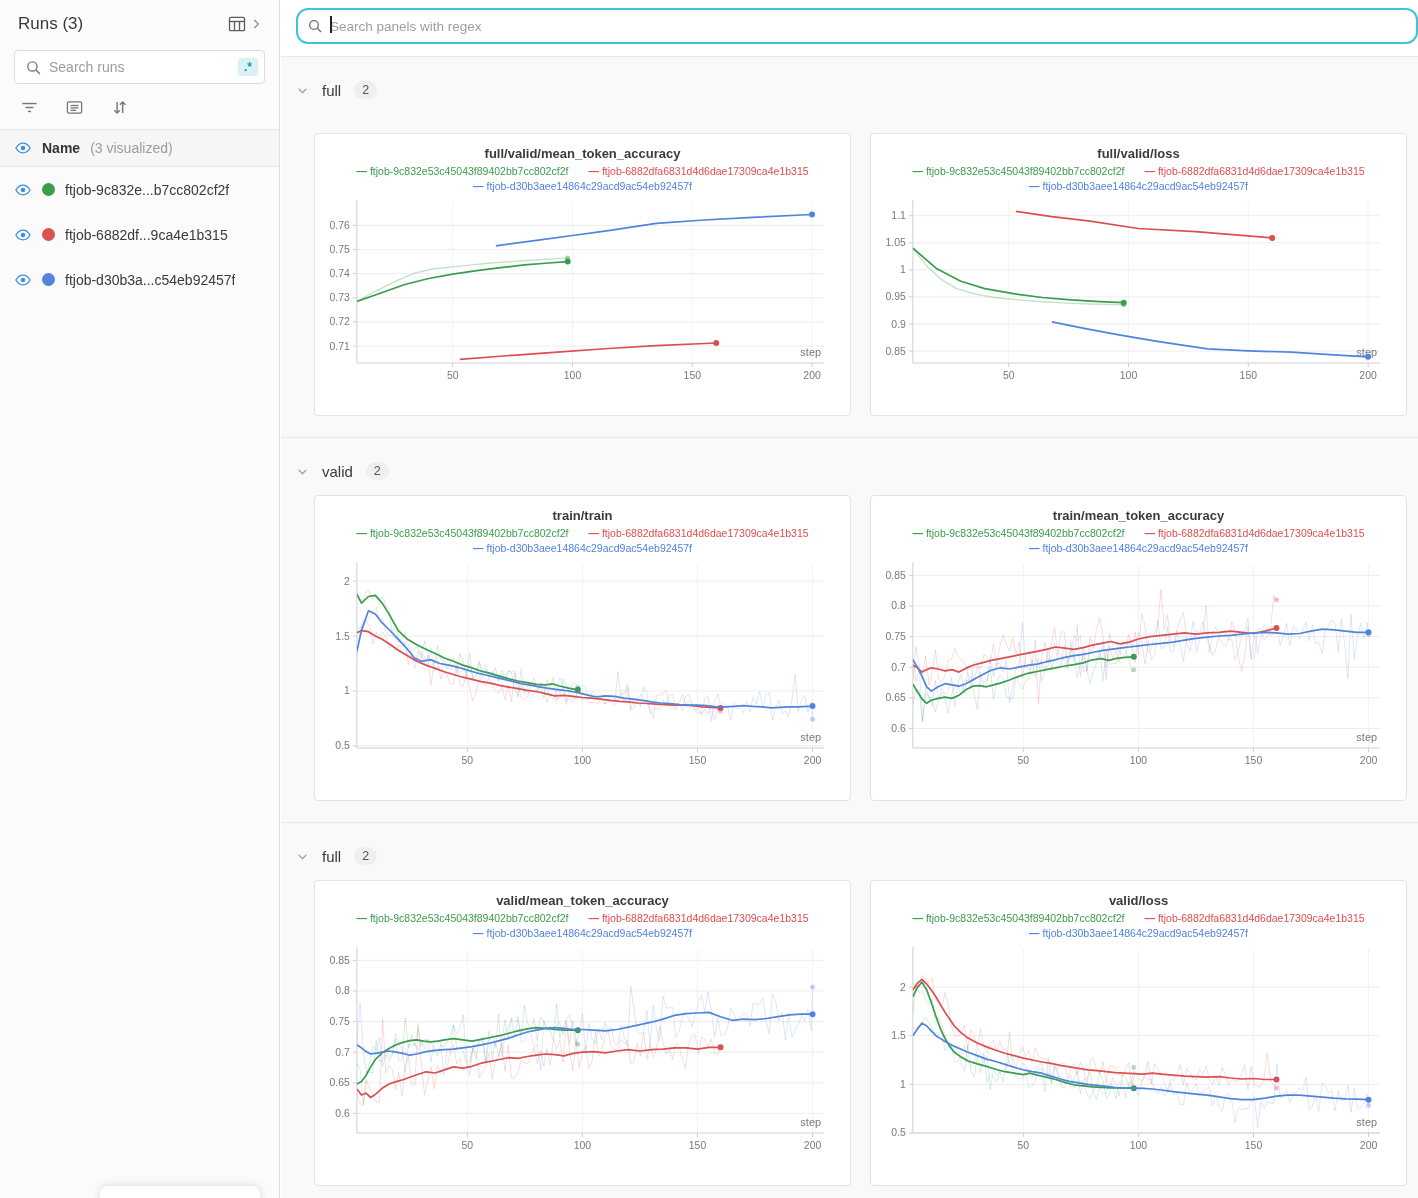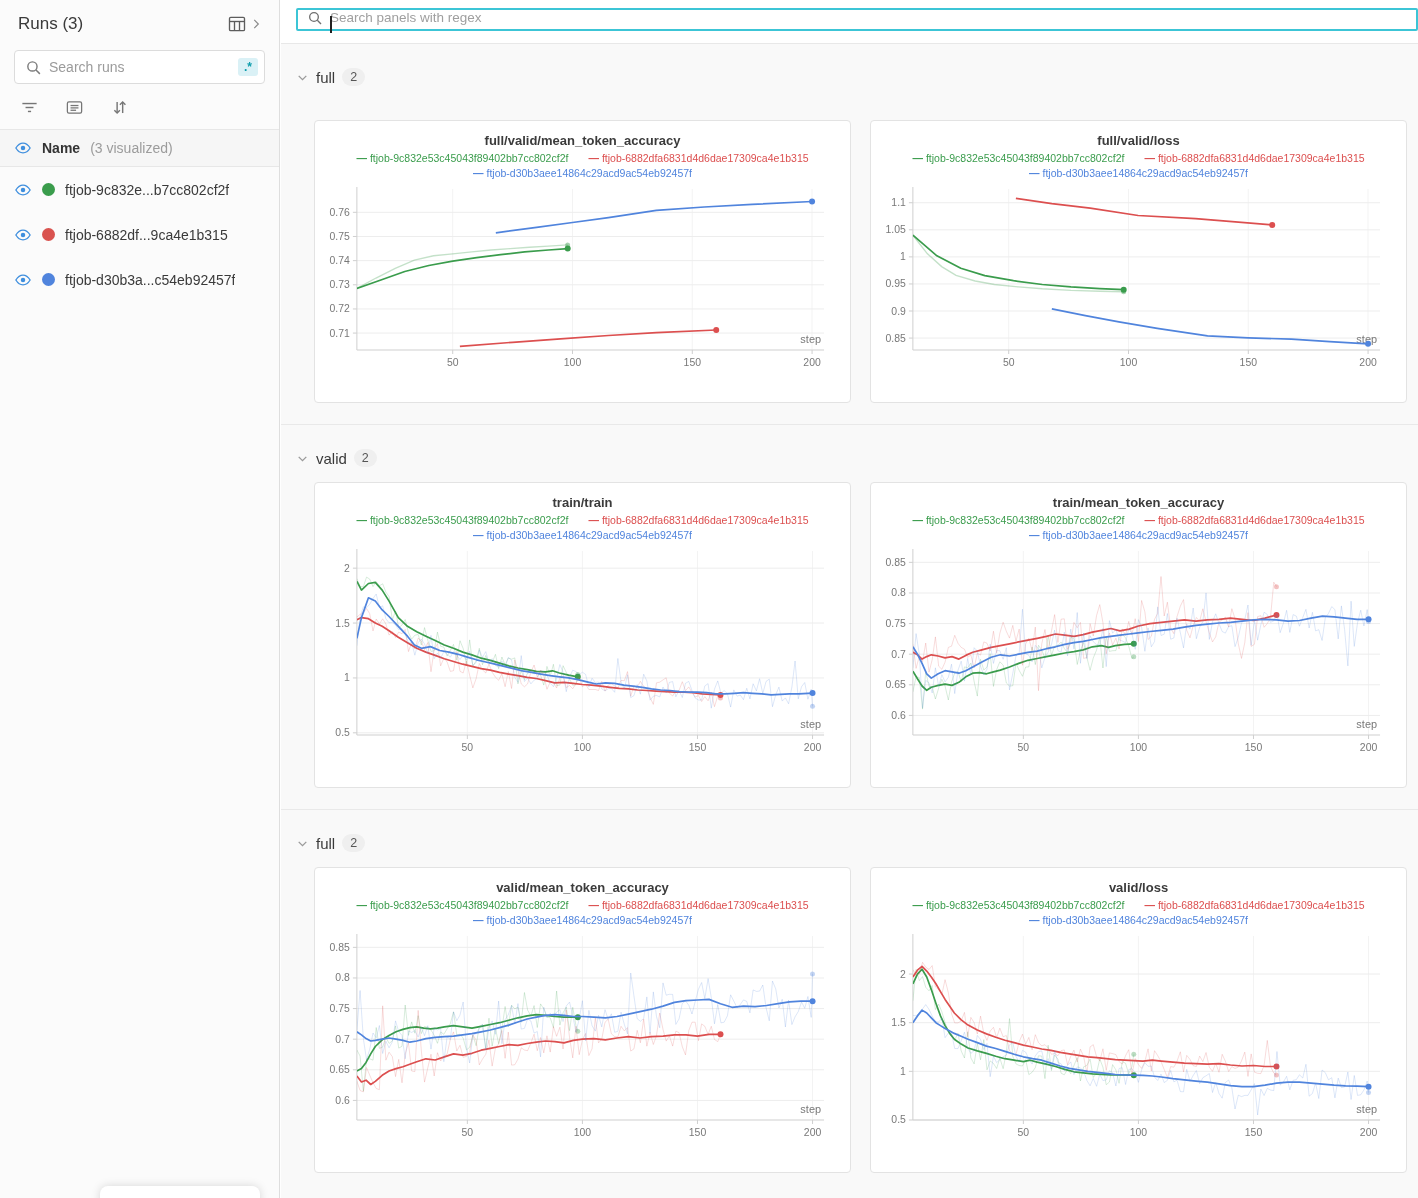--- a/index.html
+++ b/index.html
@@ -30,30 +30,30 @@
   .run-row { display:flex; align-items:center; gap:10px; height:45px; padding:0 12px 0 14px; }
   .run-dot { width:13px; height:13px; border-radius:50%; flex:0 0 auto; }
   .run-name { font-size:14px; color:#3a3a3a; white-space:nowrap; overflow:hidden; }
   .eye { width:18px; height:18px; flex:0 0 auto; }
   .floating-card { position:absolute; left:100px; top:1186px; width:160px; height:26px;
     background:#fff; border-radius:8px 8px 0 0; box-shadow:0 0 10px rgba(0,0,0,0.15); }
 
   
   .main { position:absolute; left:281px; top:0; right:0; bottom:0; background:#f9f9f9; }
   .topbar { background:#fff; border-bottom:1px solid #e8e8e8; padding:8px 0 12px 15px; }
-  .panel-search { position:relative; height:23px; border:2px solid #3cc5d6; border-radius:2px;
-    background:#fff; display:flex; align-items:flex-start; padding:0 8px 0 9px; }
+  .panel-search { position:relative; height:36px; border:2px solid #3cc5d6; border-radius:12px;
+    background:#fff; display:flex; align-items:center; padding:0 8px 0 9px; }
   .panel-search input { flex:1; border:none; outline:none; font-size:13.5px; color:#444;
     background:transparent; font-family:"Liberation Sans",sans-serif; }
   .panel-search input::placeholder { color:#9f9f9f; }
   .caret { position:absolute; left:32px; top:6px; width:1.5px; height:17px; background:#222; }
 
   .section { border-bottom:1px solid #e9e9e9; padding:20px 11px 21px 15px; }
   .section:last-child { border-bottom:none; }
-  .sec-head { display:flex; align-items:center; gap:7px; height:26px; cursor:pointer; }
+  .sec-head { display:flex; align-items:center; gap:13px; height:26px; cursor:pointer; }
   .sec-label { font-size:15px; color:#3a3a3a; }
   .sec-count { background:#efefef; color:#555; font-size:12.5px; border-radius:10px;
     padding:3px 8px; line-height:1; }
   .panels { display:flex; gap:19px; margin-left:18px; }
   .s-full .panels { margin-top:30px; }
   .s-train .panels, .s-valid .panels { margin-top:11px; }
   .panel { flex:1; background:#fff; border:1px solid #e3e3e3; border-radius:4px;
     padding:8px 12px 4px 12px; overflow:hidden; }
   .s-full .panel { height:283px; } .s-train .panel, .s-valid .panel { height:306px; }
   .p-title { text-align:center; font-size:13px; font-weight:bold; color:#3b3b3b; margin-top:4px; }

